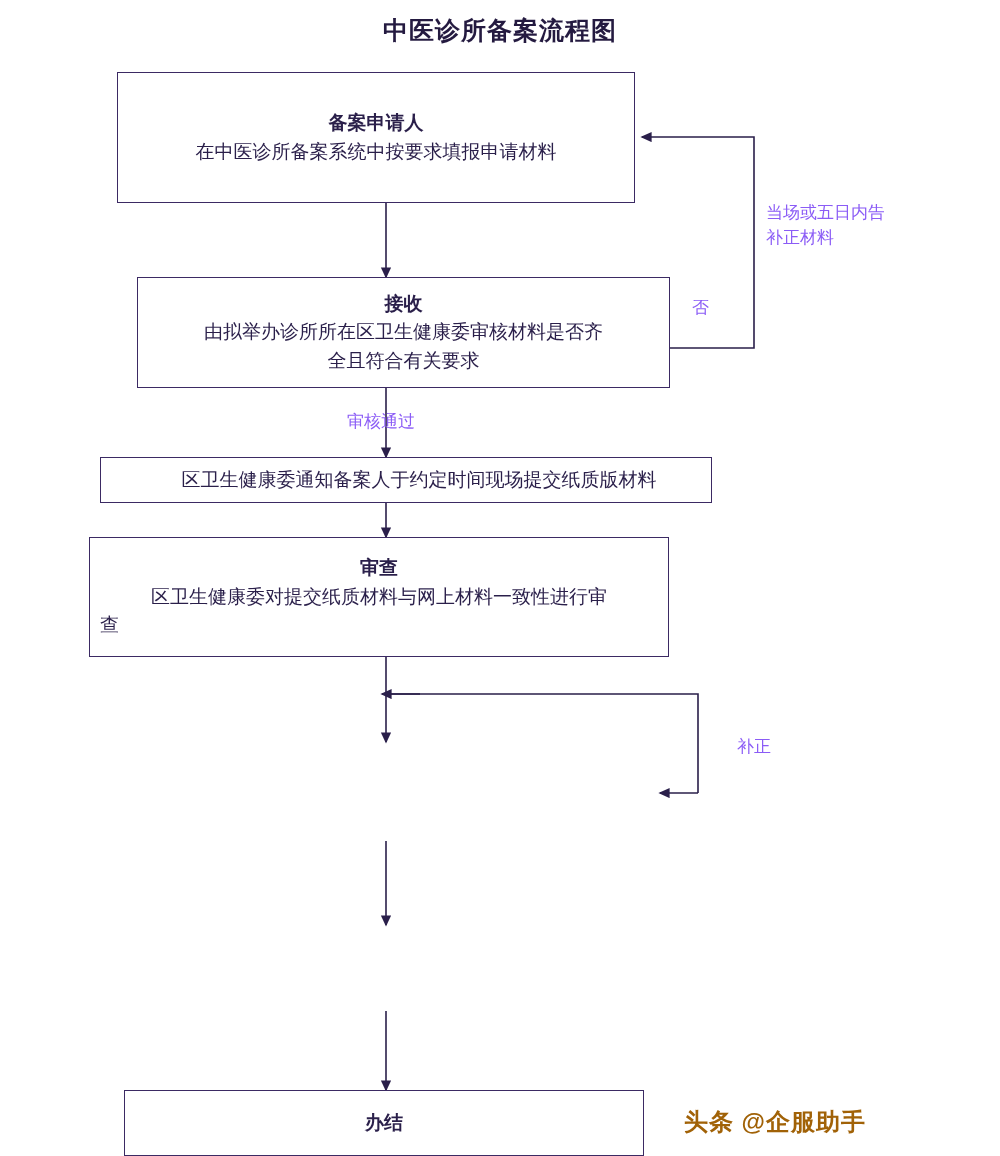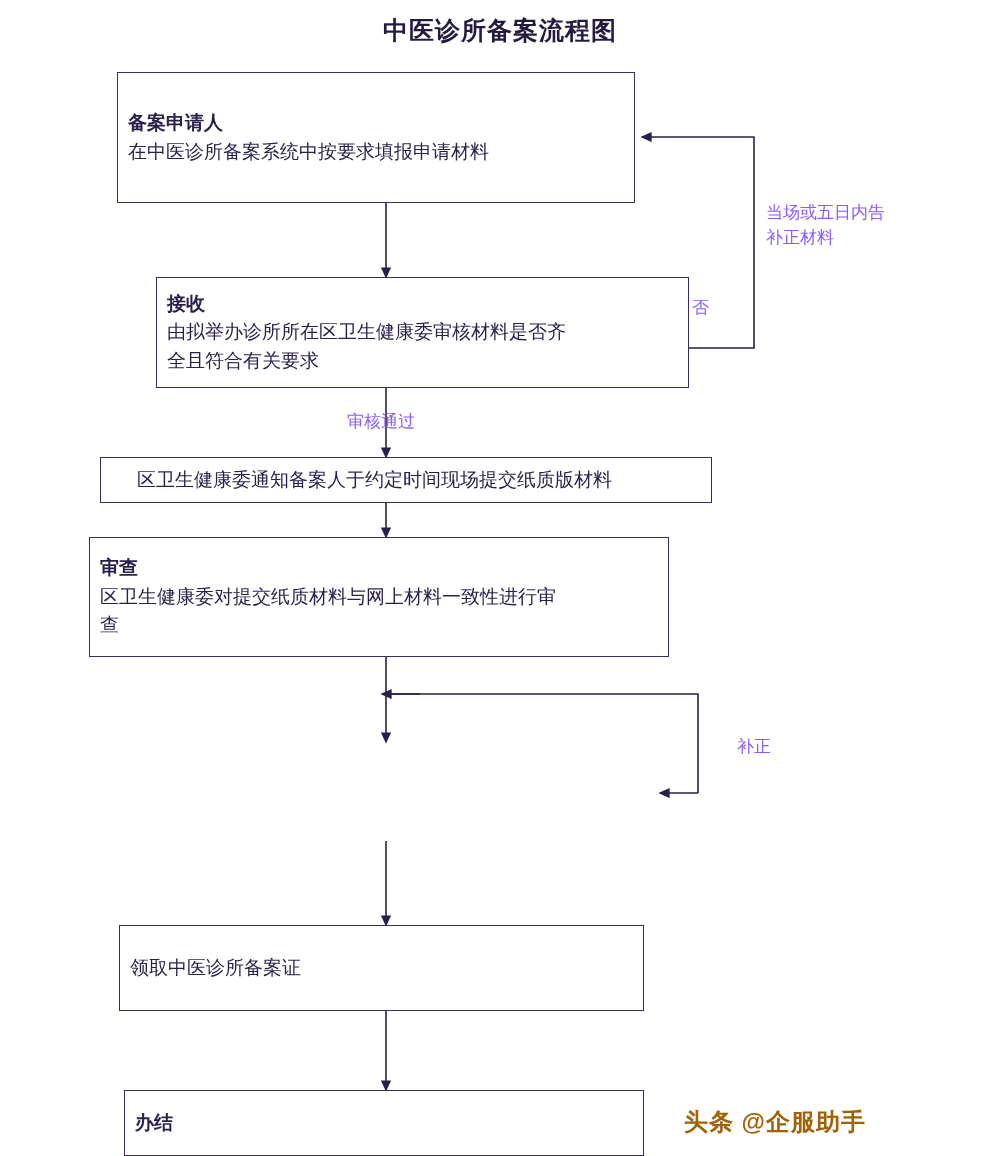--- a/index.html
+++ b/index.html
@@ -29,21 +29,21 @@
     color: #241a40;
     letter-spacing: 1px;
   }
   .box {
     position: absolute;
     box-sizing: border-box;
     border: 1.5px solid #3b2a63;
     background: #ffffff;
     display: flex;
     flex-direction: column;
-    align-items: flex-start;
+    align-items: center;
     justify-content: center;
     text-align: center;
     color: #2a1f4a;
     font-size: 19px;
     line-height: 1.5;
     padding: 4px 10px;
   }
   .box .ln {
     display: block;
     white-space: pre-wrap;
@@ -110,40 +110,37 @@
       <path d="M698,793 L698,694 L386,694"></path>
       <path d="M420,694 L382,694" marker-end="url(#arrow)"></path>
     </g>
   </svg>
 
   <div class="box" style="left:117px; top:72px; width:518px; height:131px;">
     <span class="ln bold">备案申请人</span>
     <span class="ln">在中医诊所备案系统中按要求填报申请材料</span>
   </div>
 
-  <div class="box" style="left:137px; top:277px; width:533px; height:111px;margin-left:19px;">
+  <div class="box" style="left:137px; top:277px; width:533px; height:111px;">
     <span class="ln bold">接收</span>
     <span class="ln">由拟举办诊所所在区卫生健康委审核材料是否齐</span>
     <span class="ln">全且符合有关要求</span>
   </div>
 
   <div class="box" style="left:100px; top:457px; width:612px; height:46px;padding-left:36px;">
     <span class="ln">区卫生健康委通知备案人于约定时间现场提交纸质版材料</span>
   </div>
 
   <div class="box" style="left:89px; top:537px; width:580px; height:120px;">
     <span class="ln bold">审查</span>
     <span class="ln">区卫生健康委对提交纸质材料与网上材料一致性进行审</span>
     <span class="ln" style="text-align:left; width:100%;">查</span>
   </div>
 
 
-  <div class="box" style="left:119px; top:925px; width:525px; height:86px;">
-    <span class="ln">领取中医诊所备案证</span>
-  </div>
 
   <div class="box" style="left:124px; top:1090px; width:520px; height:66px;">
     <span class="ln bold">办结</span>
   </div>
 
   <div class="edge-label" style="left:692px; top:296px;">否</div>
 
   <div class="edge-label" style="left:766px; top:201px; width:180px;">当场或五日内告知
 补正材料</div>
 

